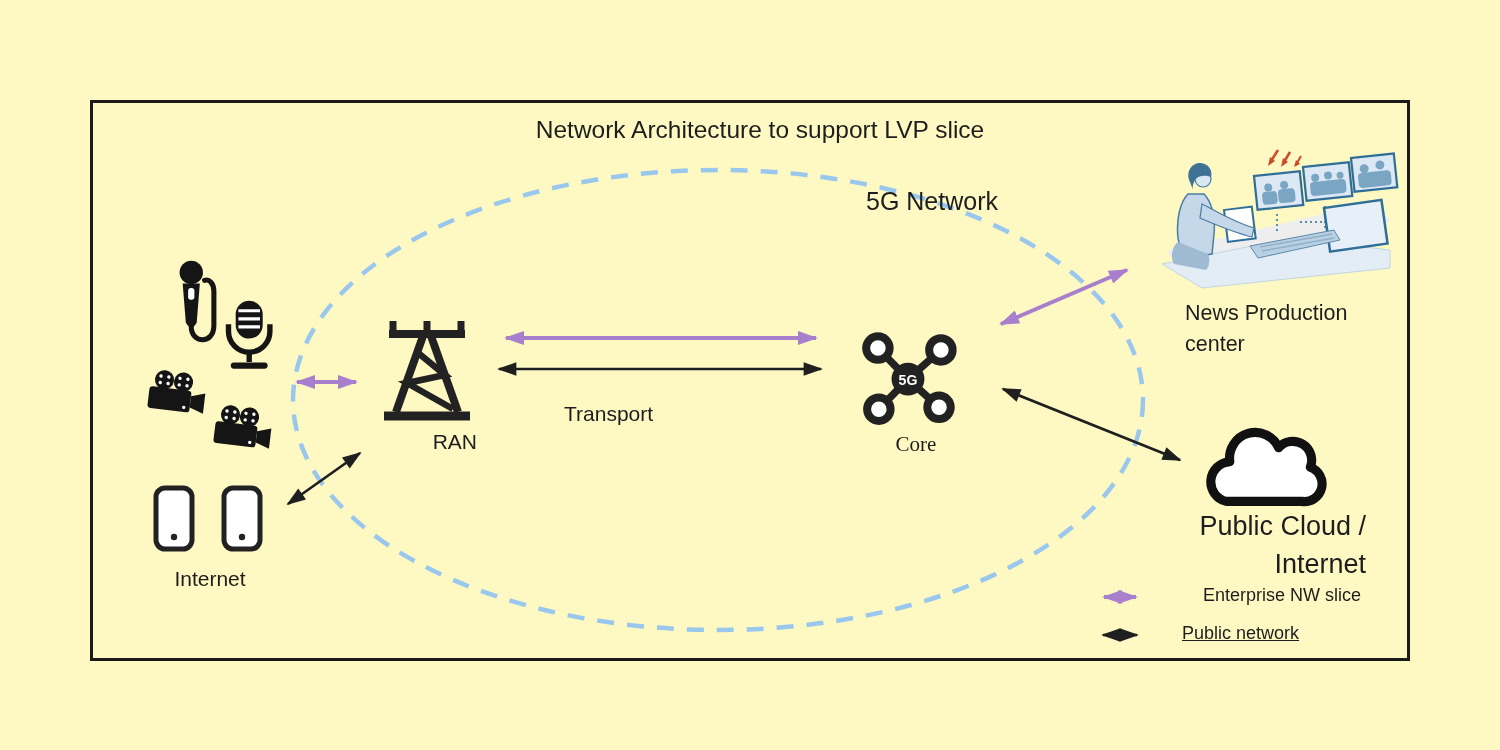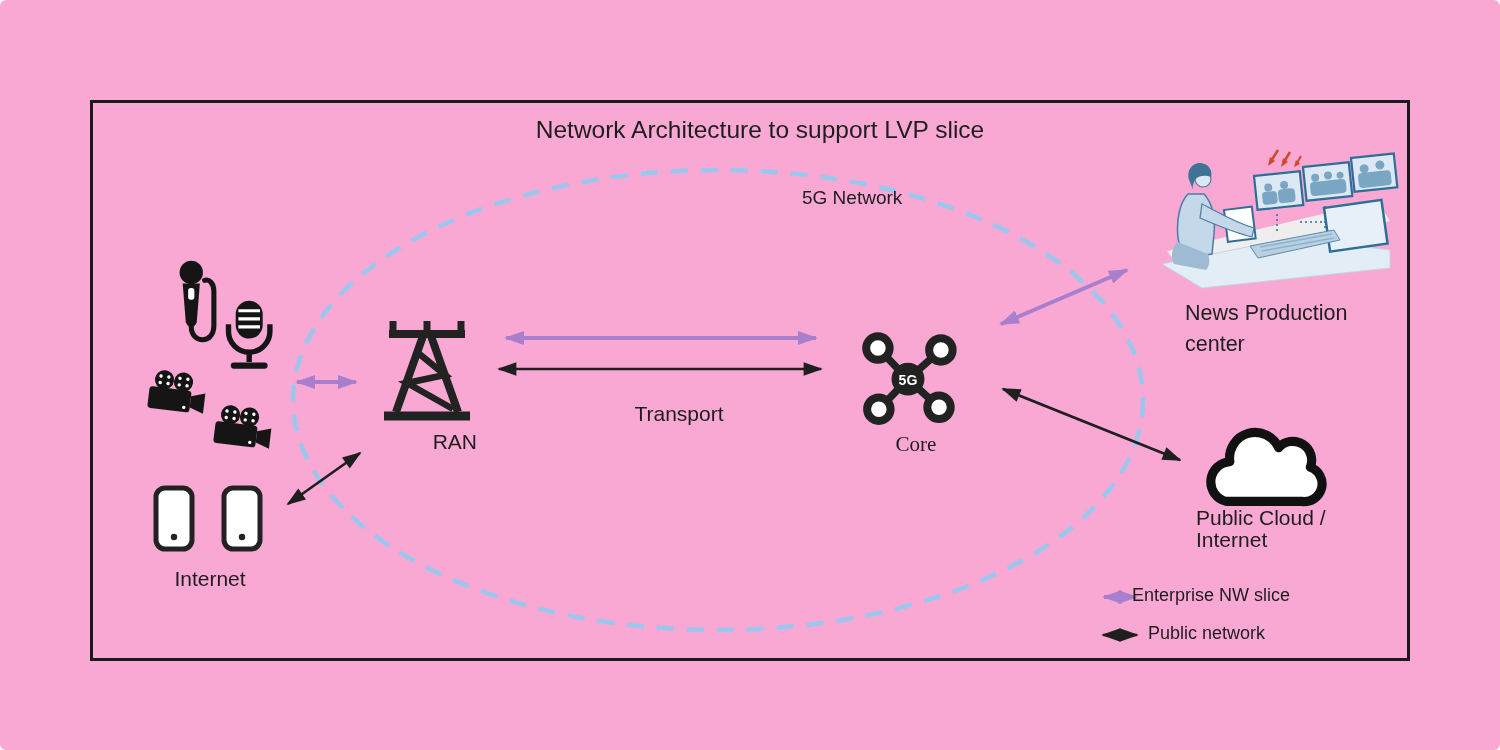--- a/index.html
+++ b/index.html
@@ -1,35 +1,35 @@
 <!DOCTYPE html>
 <html><head>
 <meta charset="utf-8">
 <style>
   html,body{margin:0;padding:0;background:#fff;}
   .canvas{
-    position:relative;width:1500px;height:750px;background:#f9a8d4;overflow:hidden;
-    font-family:"Liberation Sans","DejaVu Sans",sans-serif;color:#1d1d1d;border-radius:6px;
+    position:relative;width:1500px;height:750px;background:#fef9c3;overflow:hidden;
+    font-family:"Liberation Sans","DejaVu Sans",sans-serif;color:#1d1d1d;
   }
   .frame{
     position:absolute;left:90px;top:100px;width:1320px;height:561px;
     border:3px solid #1a1a1a;box-sizing:border-box;background:transparent;z-index:0;
   }
   svg.layer{position:absolute;left:0;top:0;z-index:1;}
   .label{position:absolute;z-index:2;color:#1d1d1d;}
   .lbl-title{left:410px;top:116px;width:700px;text-align:center;font-size:24.5px;}
-  .lbl-5g{left:802px;top:187px;font-size:19px;white-space:nowrap;}
+  .lbl-5g{left:866px;top:187px;font-size:25px;white-space:nowrap;}
   .lbl-ran{left:377px;top:430px;width:100px;text-align:right;font-size:21px;}
-  .lbl-transport{left:604px;top:402px;width:150px;text-align:center;font-size:21px;}
+  .lbl-transport{left:564px;top:402px;width:150px;font-size:21px;}
   .lbl-core{left:866px;top:432px;width:100px;text-align:center;font-size:21px;font-family:Liberation Serif, serif;}
   .lbl-devices{left:135px;top:567px;width:150px;text-align:center;font-size:21px;}
   .lbl-news{left:1185px;top:298px;width:200px;text-align:left;font-size:21.5px;line-height:31px;}
-  .lbl-cloud{left:1196px;top:507px;width:170px;text-align:left;font-size:21px;line-height:22px;}
-  .lbl-legend1{left:1132px;top:585px;font-size:18px;white-space:nowrap;}
-  .lbl-legend2{left:1148px;top:623px;font-size:18px;white-space:nowrap;}
+  .lbl-cloud{left:1196px;top:507px;width:170px;text-align:right;font-size:27px;line-height:38px;}
+  .lbl-legend1{left:1203px;top:585px;font-size:18px;white-space:nowrap;}
+  .lbl-legend2{left:1182px;top:623px;font-size:18px;white-space:nowrap;text-decoration:underline;}
 </style>
 </head>
 <body>
 
 <div class="canvas">
 
   <div class="frame"></div>
 
   <div class="label lbl-title">Network Architecture to support LVP slice</div>
   <div class="label lbl-5g">5G Network</div>

